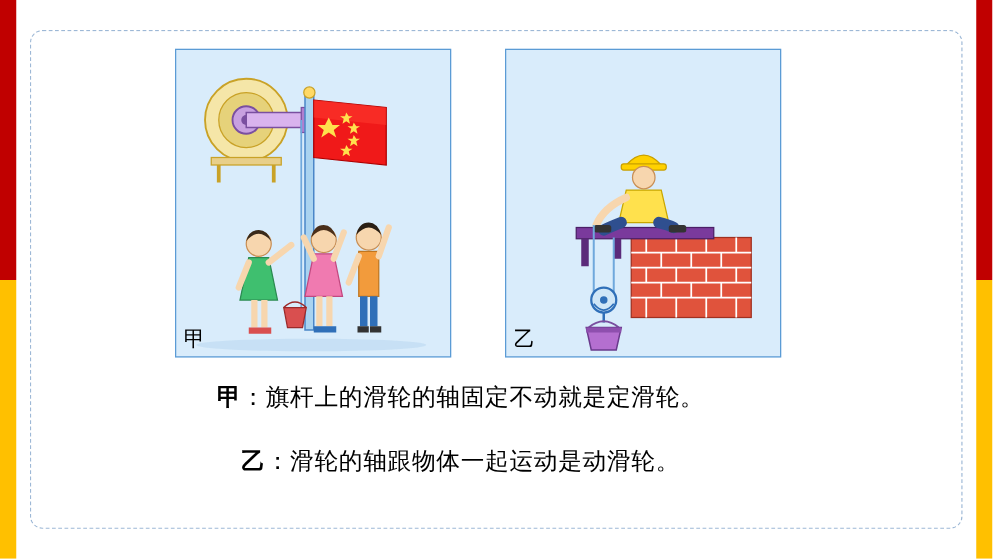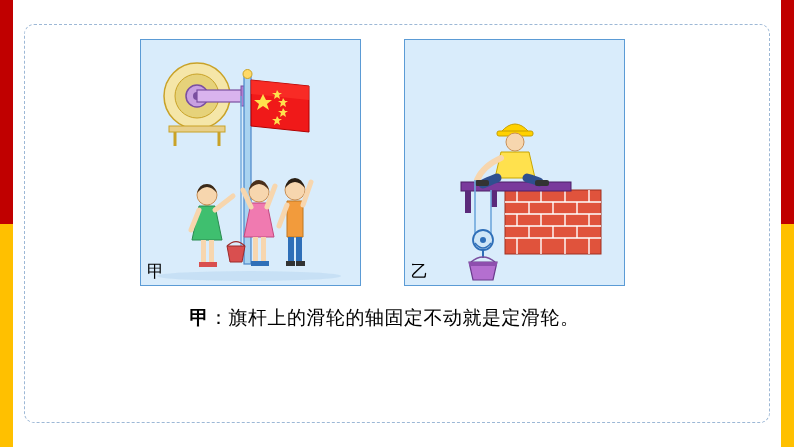--- a/index.html
+++ b/index.html
@@ -28,21 +28,21 @@
   }
   .pic-left{left:140px;top:39px;width:219px;height:245px;}
   .pic-right{left:404px;top:39px;width:219px;height:245px;}
   .pic-label{
     position:absolute;bottom:2px;left:6px;font-size:17px;color:#000;
     font-family:"DejaVu Sans","Liberation Sans",sans-serif;
   }
 
   
   .caption{
-    position:absolute;left:16px;width:737px;text-align:center;
+    position:absolute;left:0;width:737px;text-align:center;
     font-size:19px;color:#000;letter-spacing:0.5px;
     font-family:"DejaVu Sans","Liberation Sans",sans-serif;
     white-space:nowrap;
   }
   .cap1{top:305px;}
   .cap2{top:356px;}
   .cap-lead{font-weight:bold;}
 
   svg{display:block;}
 </style>
@@ -204,14 +204,17 @@
         <path d="M64 222 h28 l-4 18 h-20 z" fill="#b46fd0" stroke="#6a3a8c" stroke-width="1.2"></path>
         <rect x="64" y="222" width="28" height="4" fill="#8e4fae"></rect>
       </g>
     </svg>
     <div class="pic-label">乙</div>
   </div>
 
   <div class="caption cap1">
     <span class="cap-lead">甲</span><span>：旗杆上的滑轮的轴固定不动就是定滑轮。</span>
   </div>
+  <div class="caption cap2">
+    <span class="cap-lead">乙</span><span>：滑轮的轴跟物体一起运动是动滑轮。</span>
+  </div>
 
 </div>
 
 </body></html>

